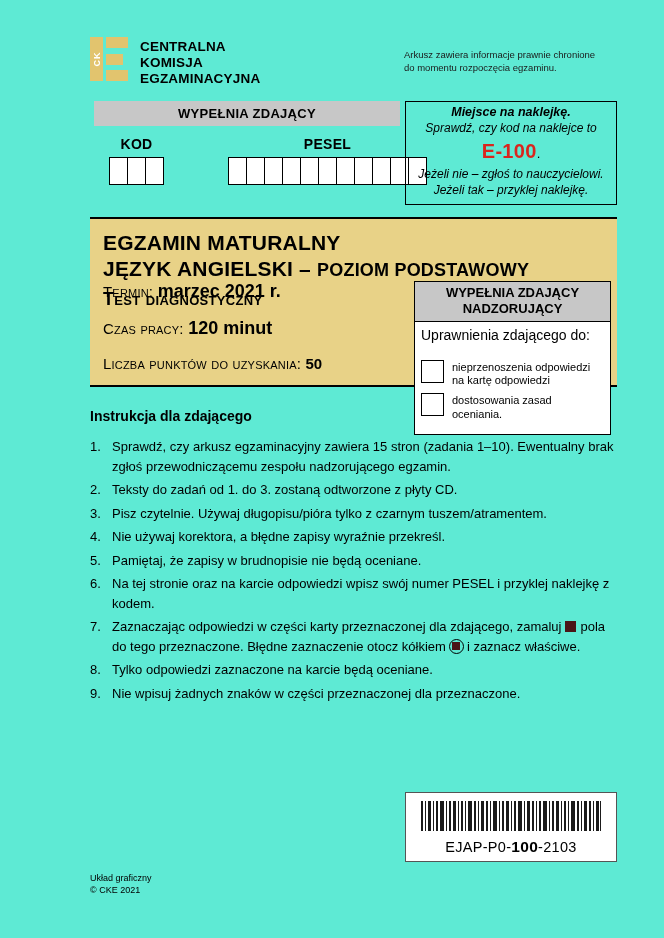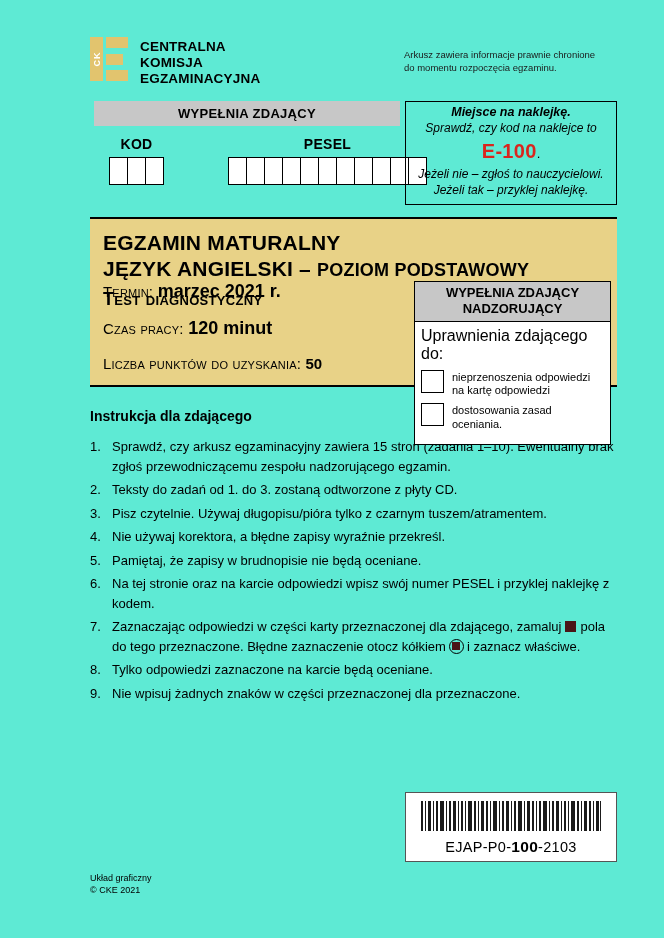--- a/index.html
+++ b/index.html
@@ -74,21 +74,21 @@
   .meta-row.m3 .meta-value { font-size:15px; }
 
   .supervisor-box {
     position:absolute; top:62px; right:6px; width:197px; background:#fff; border:1.5px solid #000;
   }
   .supervisor-head {
     background:#c7c7c7; border-bottom:1.5px solid #000; text-align:center;
     font-weight:bold; font-size:13px; line-height:1.25; padding:3px 0;
   }
   .supervisor-body { padding:5px 6px 7px; }
-  .supervisor-intro { font-size:16px; margin-bottom:7px; }
+  .supervisor-intro { font-size:14px; margin-bottom:17px; }
   .option-row { display:flex; align-items:flex-start; margin-bottom:5px; }
   .checkbox { flex:0 0 auto; width:23px; height:23px; border:1px solid #000; background:#fff; margin-right:8px; }
   .option-label { font-size:11px; line-height:1.25; padding-top:1px; }
 
   
   .instructions { margin-top:21px; }
   .instr-title { font-size:14px; font-weight:bold; }
   .instr-list { margin-top:13px; }
   .instr-item { display:flex; font-size:13px; line-height:1.5; margin-bottom:4px; }
   .instr-num { flex:0 0 22px; }

